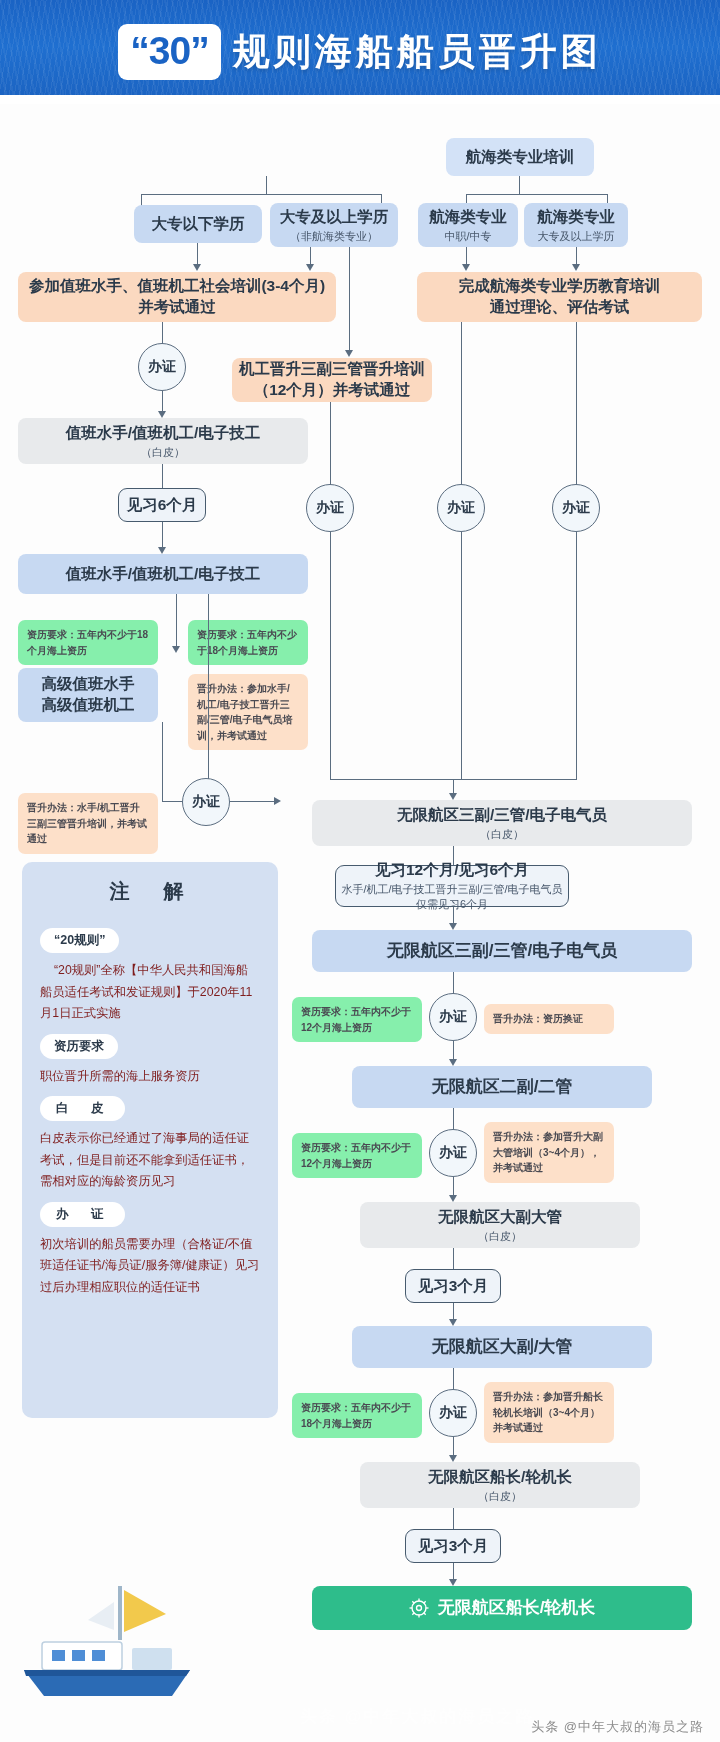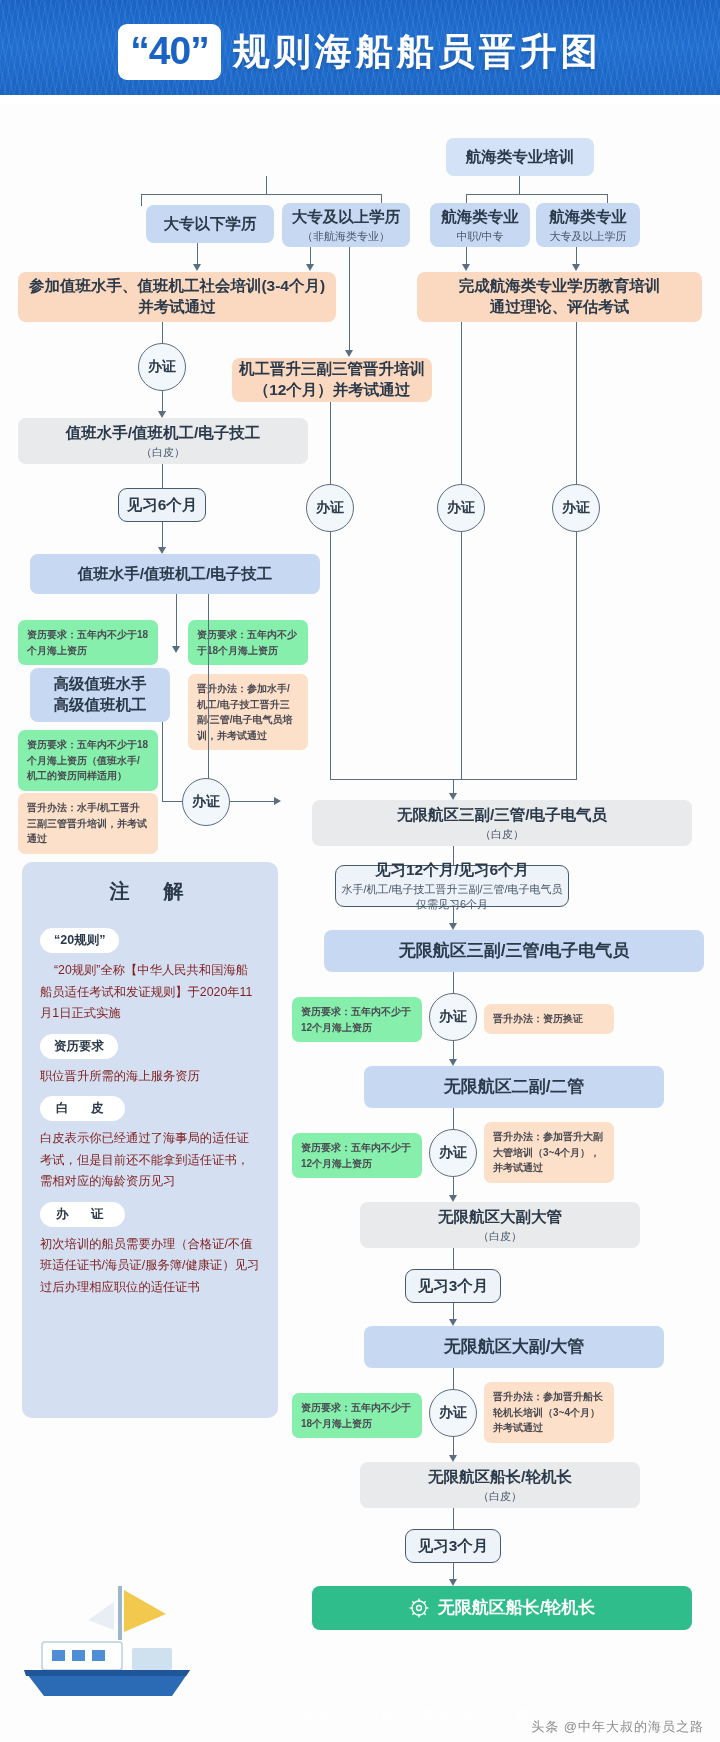--- a/index.html
+++ b/index.html
@@ -59,21 +59,21 @@
     position: absolute;
     display: flex;
     flex-direction: column;
     align-items: center;
     justify-content: center;
     text-align: center;
     border-radius: 8px;
     color: #2b3a4a;
     line-height: 1.35;
   }
-  .n-blue      { background: #c7d9f2; margin-left: 12px; }
+  .n-blue      { background: #c7d9f2; }
   .n-blue-lt   { background: #d3e2f7; }
   .n-peach     { background: #fbd9c0; }
   .n-gray      { background: #e8eaec; }
   .n-outline   { background: #eef3f9; border: 1.6px solid #475b6e; border-radius: 9px; }
   .n-green     { background: #2ebd8b; color: #ffffff; }
 
   .node .ttl  { font-size: 15.5px; font-weight: 700; }
   .node .sub  { font-size: 11px; font-weight: 400; color: #46566a; margin-top: 1px; }
 
   
@@ -177,21 +177,21 @@
     color: rgba(255,255,255,.55);
     letter-spacing: 2px;
   }
 </style>
 </head>
 <body>
 
 <div id="page">
 
   <div class="banner">
-    <div class="banner-badge">“40”</div>
+    <div class="banner-badge">“30”</div>
     <div class="banner-title">规则海船船员晋升图</div>
   </div>
 
   <div class="node n-blue-lt" style="left:446px;top:138px;width:148px;height:38px;">
     <div class="ttl">航海类专业培训</div>
   </div>
 
   <div class="ln ln-v" style="left:266px;top:176px;height:19px;"></div>
   <div class="ln ln-h" style="left:141px;top:194px;width:241px;"></div>
   <div class="ln ln-v" style="left:141px;top:194px;height:12px;"></div>
@@ -268,21 +268,20 @@
 
   <div class="callout c-pink" style="left:18px;top:620px;width:140px;">资历要求：五年内不少于18个月海上资历</div>
   <div class="ln ln-v" style="left:176px;top:594px;height:54px;"></div>
   <div class="arrow-d" style="left:172px;top:646px;"></div>
 
   <div class="node n-blue" style="left:18px;top:668px;width:140px;height:54px;">
     <div class="ttl">高级值班水手</div>
     <div class="ttl">高级值班机工</div>
   </div>
 
-  <div class="callout c-pink" style="left:18px;top:730px;width:140px;">资历要求：五年内不少于18个月海上资历（值班水手/机工的资历同样适用）</div>
   <div class="callout c-peach" style="left:18px;top:793px;width:140px;">晋升办法：水手/机工晋升三副三管晋升培训，并考试通过</div>
 
   <div class="callout c-pink" style="left:188px;top:620px;width:120px;">资历要求：五年内不少于18个月海上资历</div>
   <div class="callout c-peach" style="left:188px;top:674px;width:120px;">晋升办法：参加水手/机工/电子技工晋升三副/三管/电子电气员培训，并考试通过</div>
 
   <div class="ln ln-v" style="left:208px;top:594px;height:208px;"></div>
   <div class="ln ln-h" style="left:162px;top:801px;width:46px;"></div>
   <div class="ln ln-v" style="left:162px;top:722px;height:80px;"></div>
 
   <div class="circle" style="left:182px;top:778px;width:48px;height:48px;">

